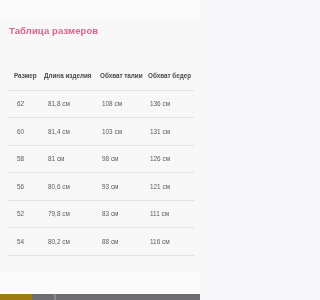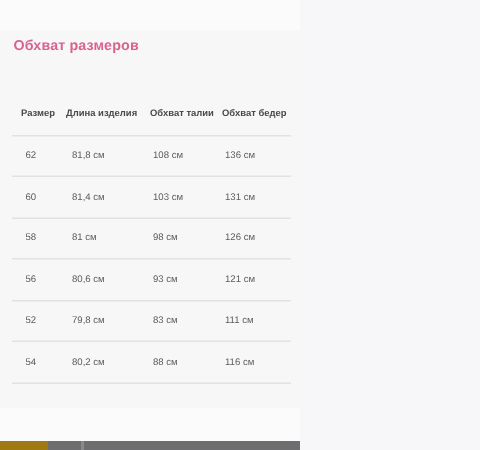--- a/index.html
+++ b/index.html
@@ -109,21 +109,21 @@
     background: #8a8a8c;
   }
 </style>
 </head>
 <body>
 
 <div class="page">
 
   <div class="top-blank"></div>
 
-  <div class="title">Обхват размеров</div>
+  <div class="title">Таблица размеров</div>
 
   <div class="spacer"></div>
 
   <div class="table">
 
     <div class="row header">
       <div class="cell c0">Размер</div>
       <div class="cell c1">Длина изделия</div>
       <div class="cell c2">Обхват талии</div>
       <div class="cell c3">Обхват бедер</div>

